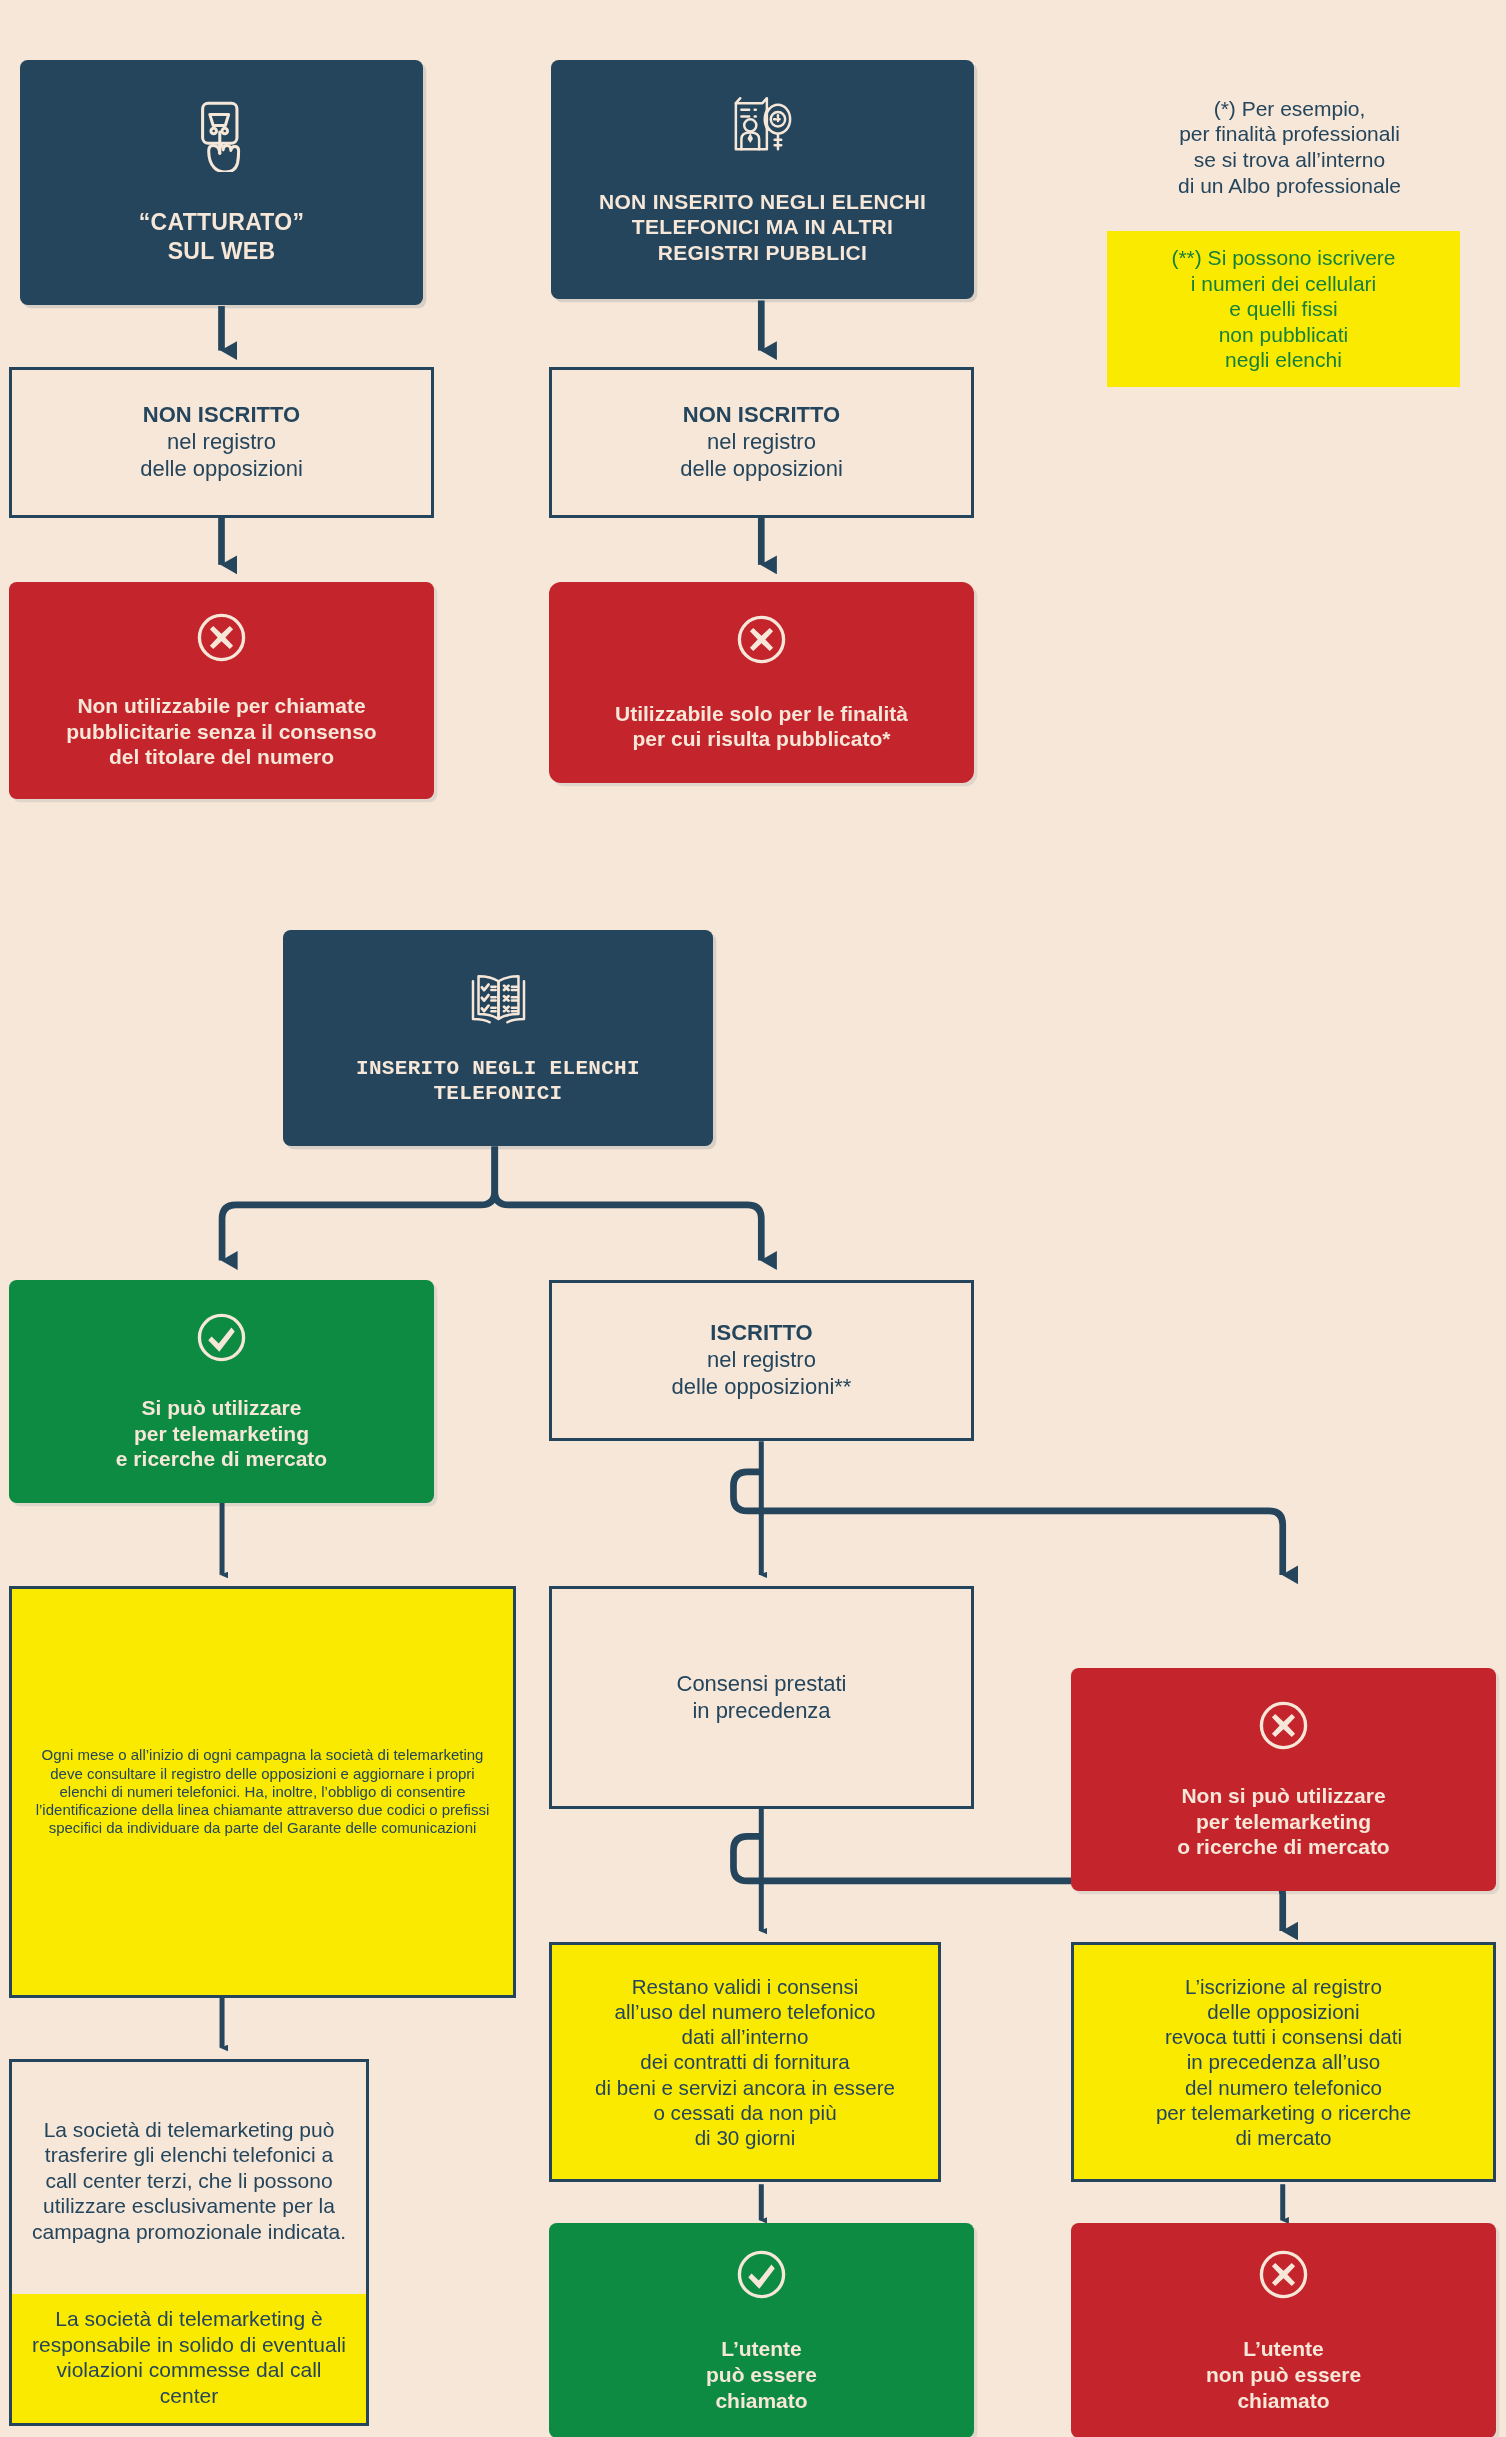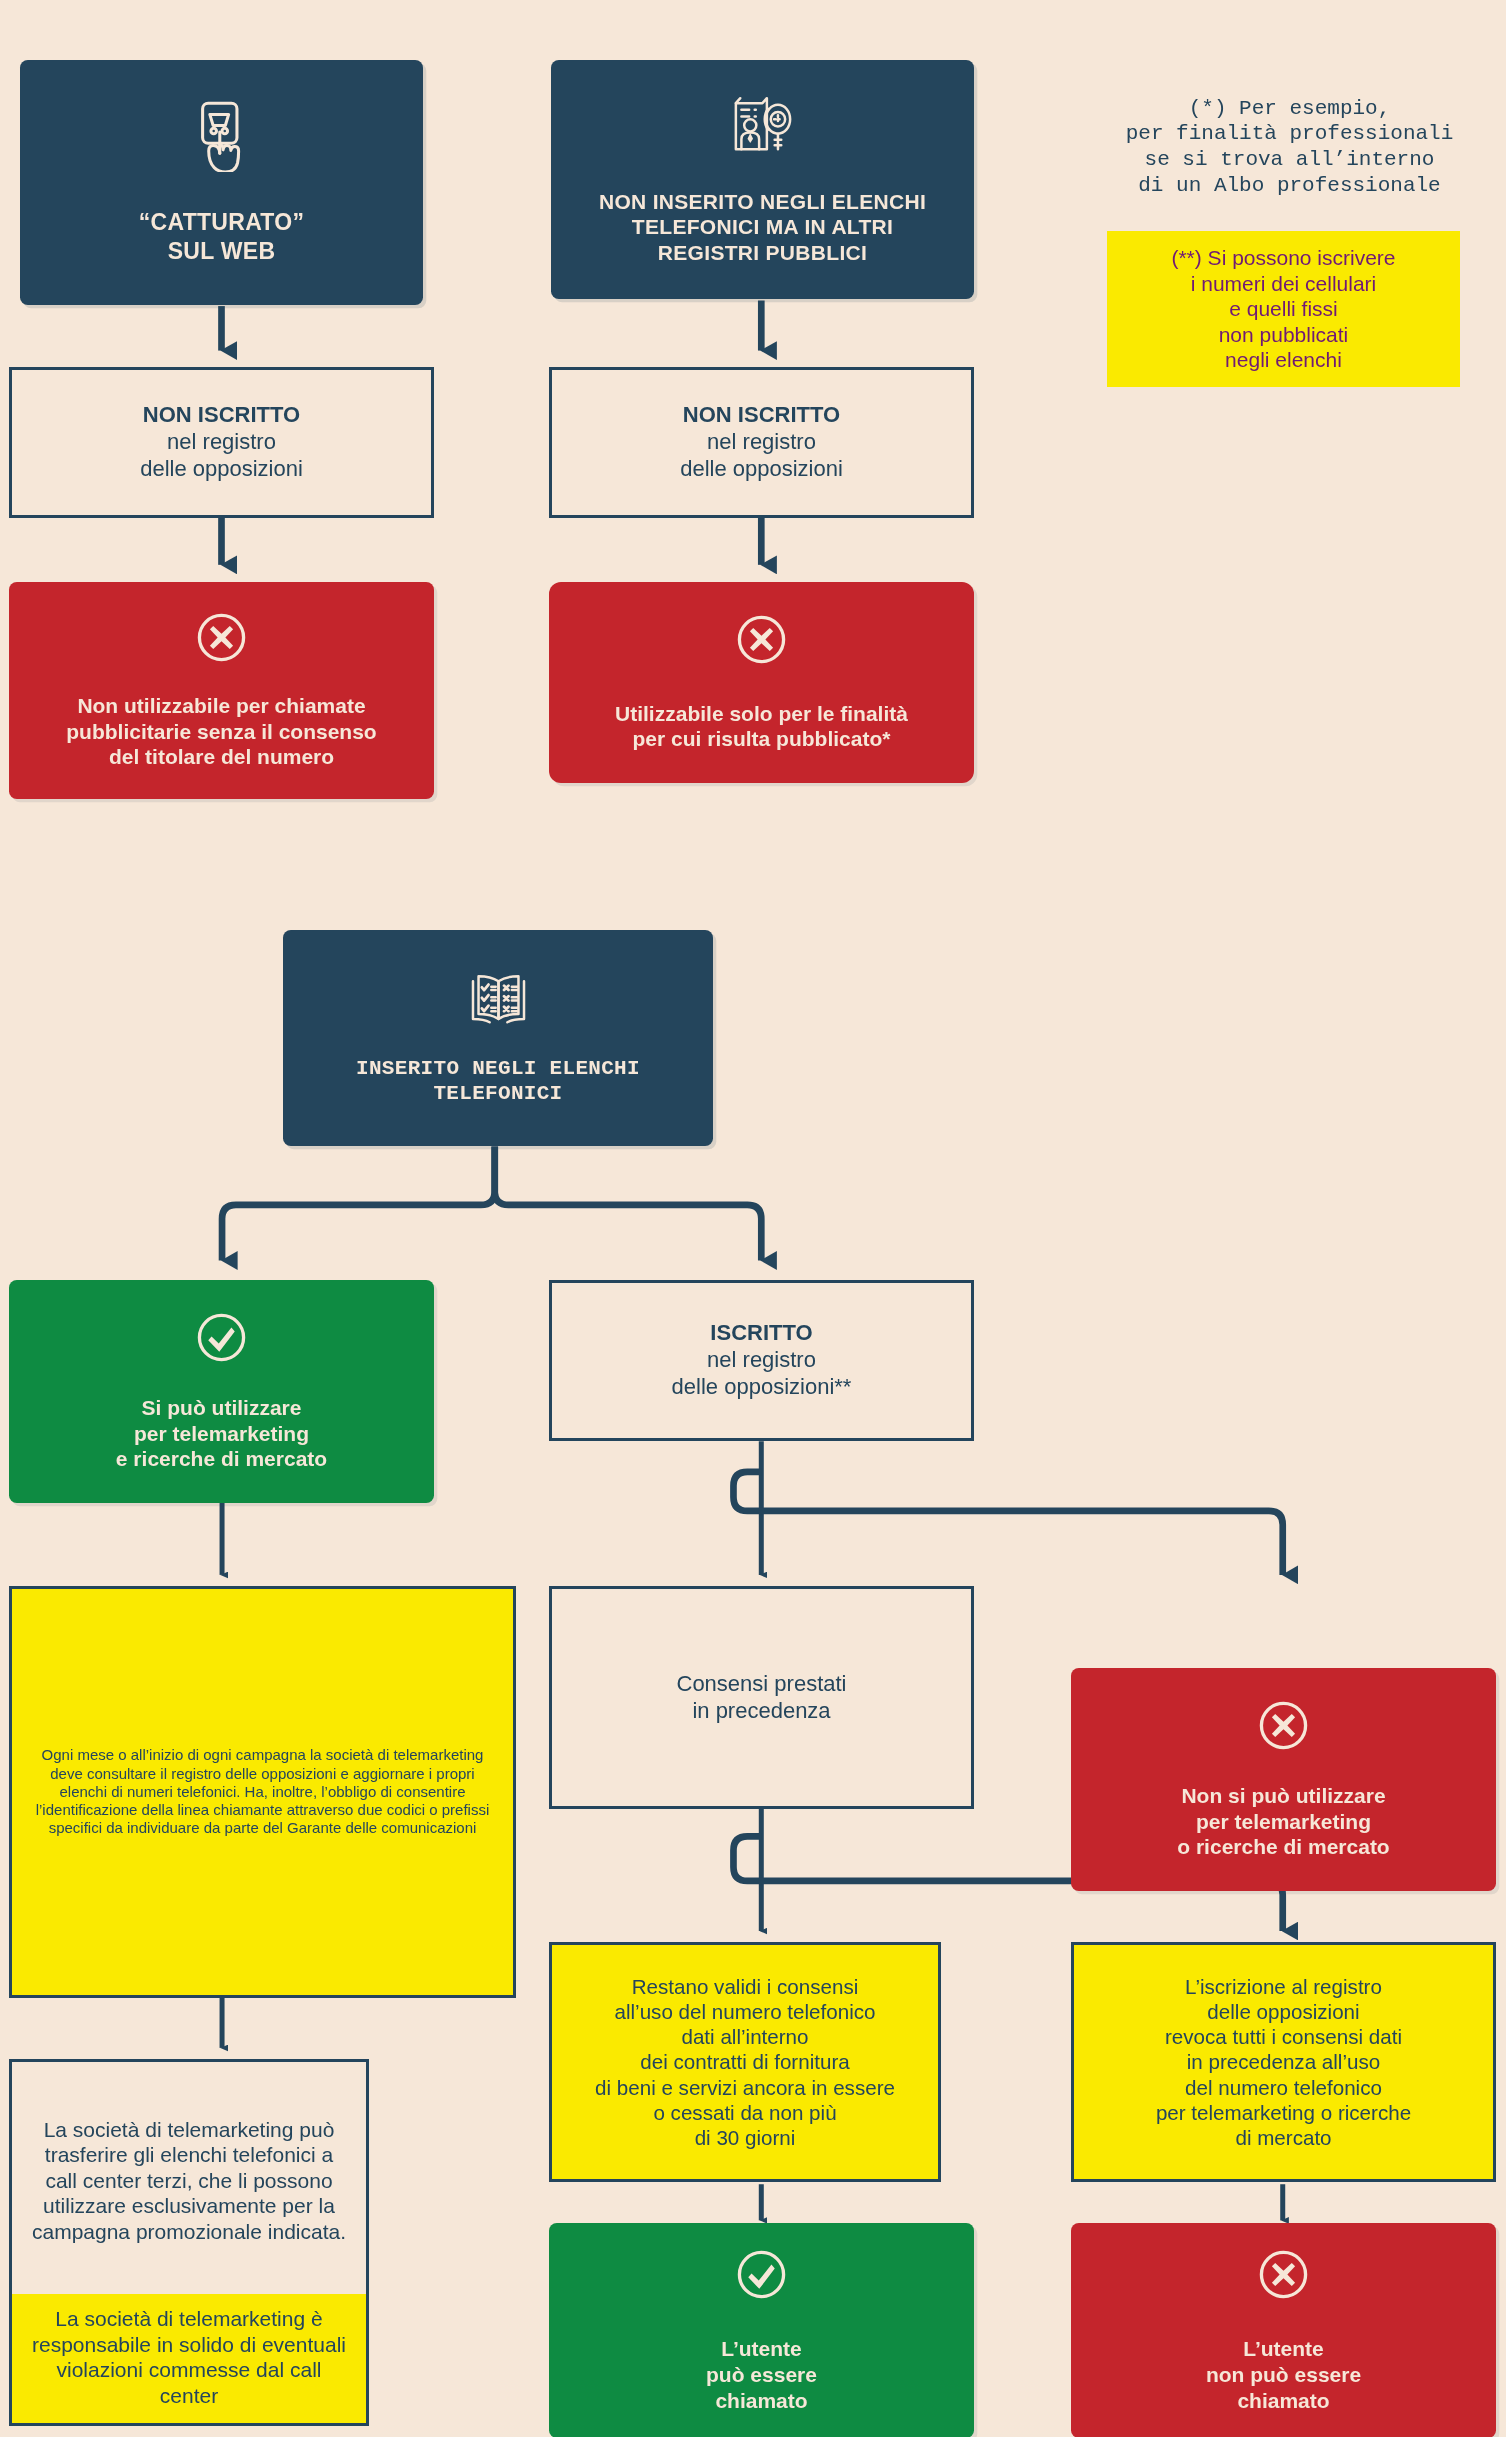--- a/index.html
+++ b/index.html
@@ -54,25 +54,24 @@
     font-weight:bold;
   }
   .yellow{
     background:#FAEA00;
     border:3.9px solid #24455C;
     color:#24455C;
   }
   .plain-note{
     background:transparent;
     color:#24455C;
-    font-family:Liberation Mono, monospace;
   }
   .yellow-plain{
     background:#FAEA00;
-    color:#701a75;
+    color:#15803d;
   }
   .l1{ font-weight:bold; }
   .l2{ font-weight:normal; }
   .icon{
     display:block;
     margin:0 auto;
   }
   .title-stack{ display:block; }
   .title-stack > span{ display:block; }
 

